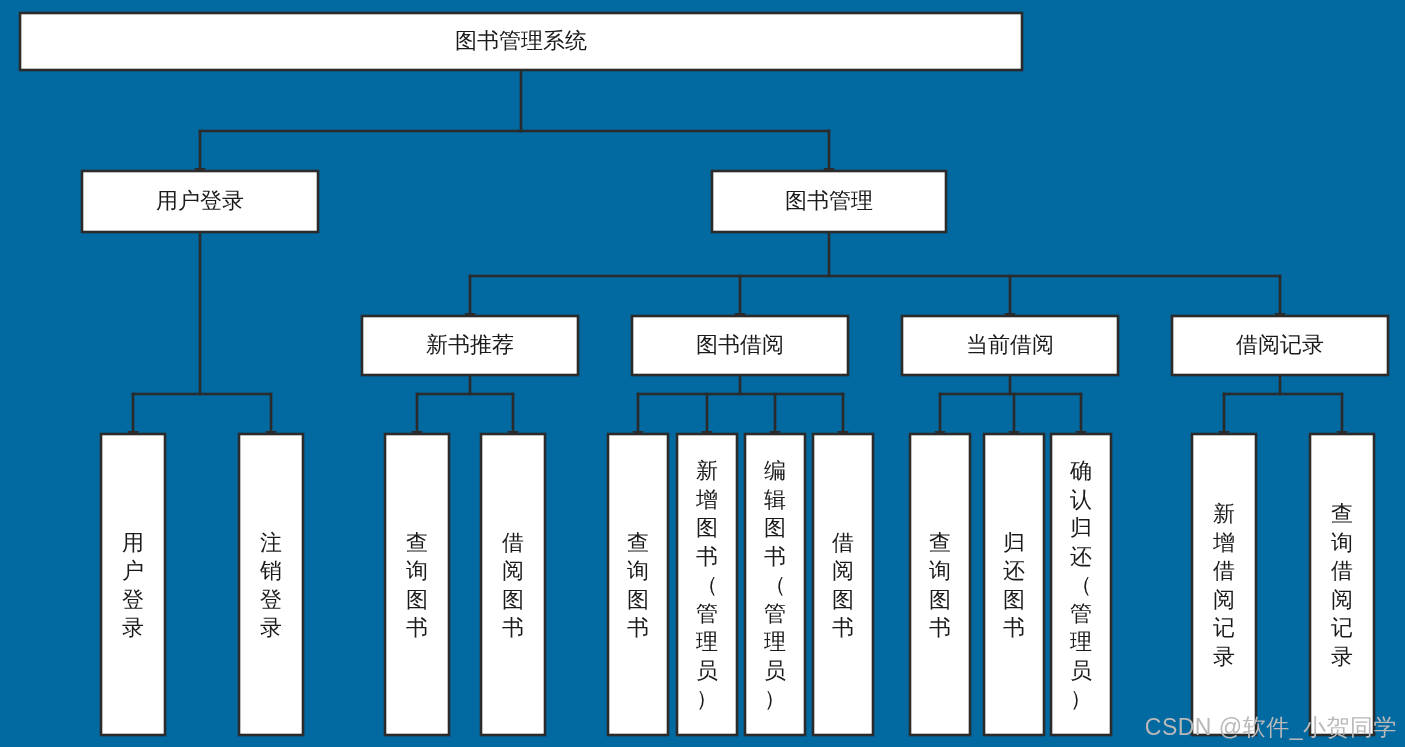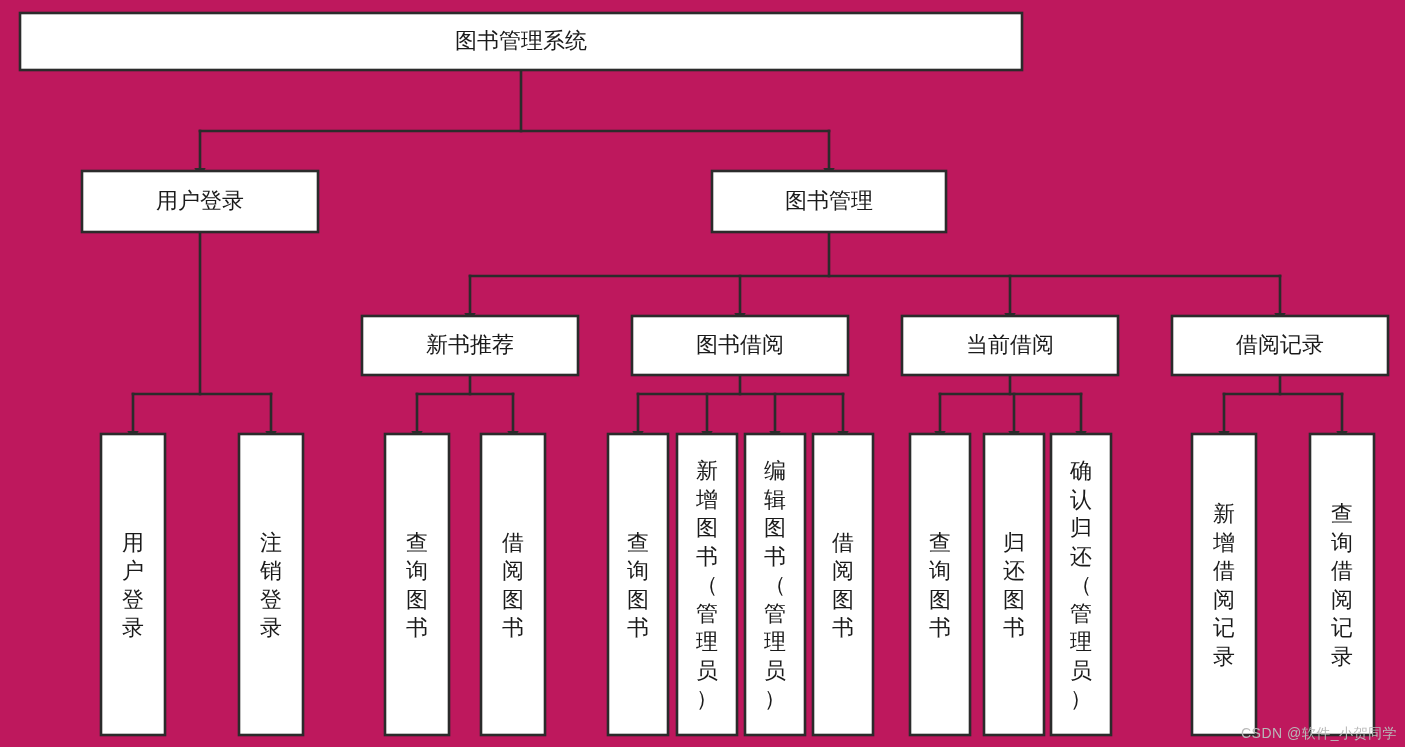--- a/index.html
+++ b/index.html
@@ -10,21 +10,21 @@
   body {
     width: 1405px;
     height: 747px;
     font-family: "Liberation Sans", "DejaVu Sans", sans-serif;
     overflow: hidden;
   }
   #diagram-root {
     position: relative;
     width: 1405px;
     height: 747px;
-    background: #be185d;
+    background: #0369a1;
   }
   svg.flow {
     position: absolute;
     top: 0;
     left: 0;
     width: 1405px;
     height: 747px;
   }
   .node-rect {
     fill: #ffffff;
@@ -48,21 +48,21 @@
     font-family: "Liberation Sans", "DejaVu Sans", sans-serif;
     font-size: 22px;
     fill: #1a1a1a;
     text-anchor: middle;
   }
   .watermark {
     position: absolute;
     right: 8px;
     bottom: 4px;
     font-family: "Liberation Sans", "DejaVu Sans", sans-serif;
-    font-size: 14px;
+    font-size: 23px;
     color: #b9b9b9;
     letter-spacing: 0.5px;
     white-space: nowrap;
     user-select: none;
   }
 </style>
 </head>
 <body>
 
 <div id="diagram-root">

